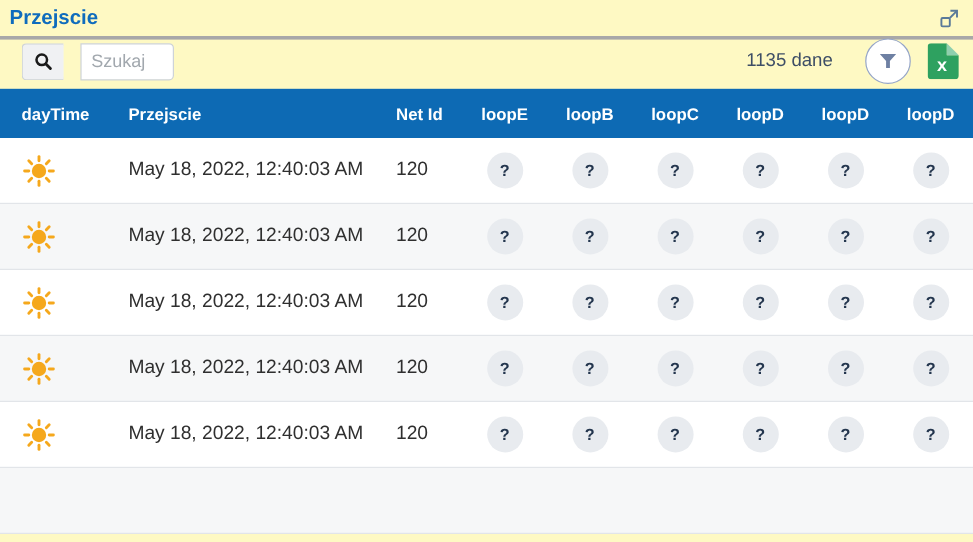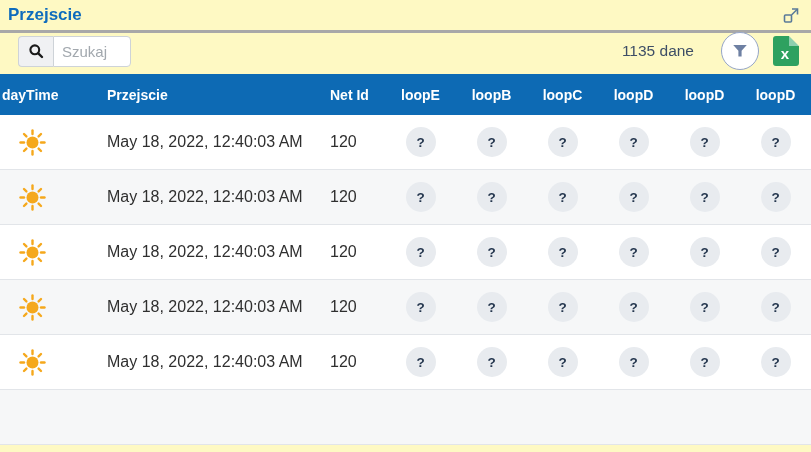--- a/index.html
+++ b/index.html
@@ -21,21 +21,21 @@
   .page-heading {
     margin:13px 0 7px 8px; font-size:29px; line-height:33px;
     font-weight:400; color:#2e7ecd;
   }
 
   
   .toolbar {
     height:36px; padding:0 12px 0 18px;
     display:flex; align-items:center; justify-content:space-between;
   }
-  .search-group { display:flex; height:31px; }
+  .search-group { display:flex; height:31px;gap:14px; }
   .search-addon {
     width:34px; background:#f0f1f3; border:1px solid #ced3d8; border-right:none;
     border-radius:4px 0 0 4px; display:flex; align-items:center; justify-content:center;
   }
   .search-input {
     width:78px; box-sizing:border-box; border:1px solid #ced3d8; border-radius:0 4px 4px 0;
     padding:0 8px; font-size:15px; color:#212529; font-family:"Liberation Sans",sans-serif;
     outline:none;
   }
   .search-input::placeholder { color:#a2a8ae; }
@@ -52,21 +52,21 @@
   .grid { margin-top:5px; }
   .thead, .tr {
     display:grid;
     grid-template-columns:107px 218px 60px repeat(6, 71px);
     align-items:center;
   }
   .thead { background:#0d6ab4; height:41px; }
   .th { color:#fff; font-size:14px; font-weight:700; }
   .tr { height:55px; box-sizing:border-box; border-bottom:1px solid #e2e5e9; background:#fff; }
   .tr:nth-child(even) { background:#f6f7f8; }
-  .c-day { padding-left:2px; }
+  .c-day { padding-left:18px; }
   .c-prz { }
   .c-net { padding-left:5px; }
   .c-loop { text-align:center; }
   .cell-text { font-size:16px; color:#2f2f2f; }
   .sun-wrap { padding-left:19px; display:flex; align-items:center; }
   .q-btn {
     width:30px; height:30px; border-radius:50%; border:none; background:#e8ebef;
     color:#24364e; font-weight:700; font-size:13.5px; font-family:"Liberation Sans",sans-serif;
     display:flex; align-items:center; justify-content:center; margin:0 auto; cursor:pointer;
   }

